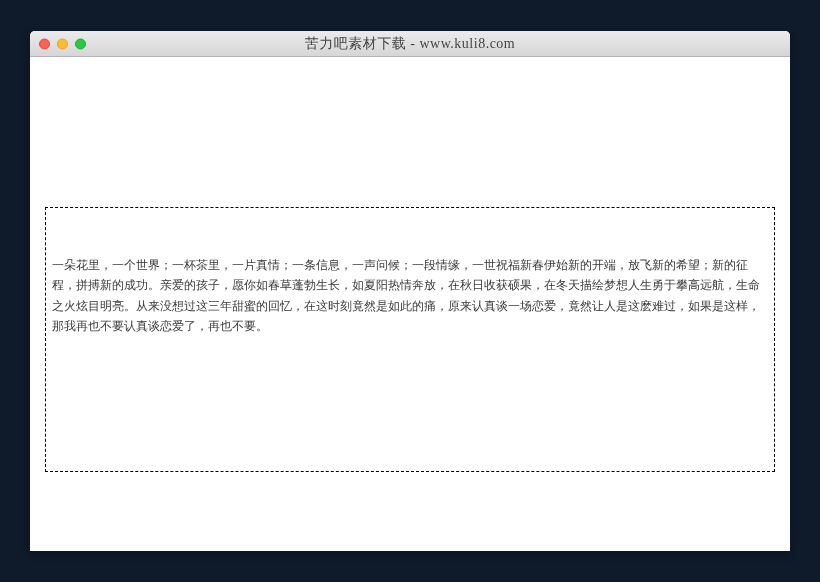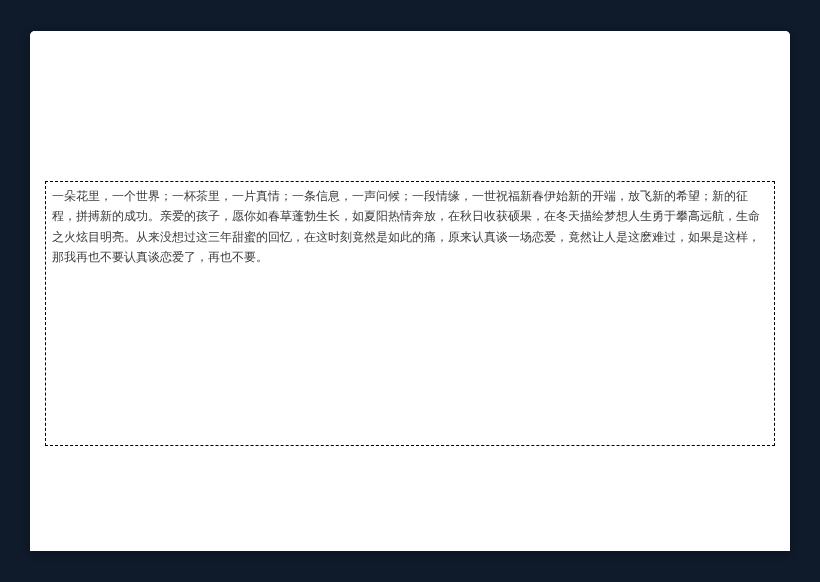--- a/index.html
+++ b/index.html
@@ -73,26 +73,35 @@
       top: 150px;
       height: 265px;
       border: 1.5px dashed #000000;
       padding: 4px 6px;
       overflow: hidden;
     }
     .body-text {
       font-size: 12px;
       line-height: 1.7;
       color: #3a3a3a;
-      font-family: Liberation Serif, serif;
+      font-family: Liberation Mono, monospace;
       word-break: break-all;
+      margin-top: 44px;
     }
   </style>
 </head>
 <body>
 
 <div class="window">
+  <div class="titlebar">
+    <div class="traffic-lights">
+      <div class="traffic-light tl-red"></div>
+      <div class="traffic-light tl-yellow"></div>
+      <div class="traffic-light tl-green"></div>
+    </div>
+    <div class="window-title">苦力吧素材下载 - www.kuli8.com</div>
+  </div>
   <div class="content-area">
     <div class="text-box">
       <div class="body-text">一朵花里，一个世界；一杯茶里，一片真情；一条信息，一声问候；一段情缘，一世祝福新春伊始新的开端，放飞新的希望；新的征程，拼搏新的成功。亲爱的孩子，愿你如春草蓬勃生长，如夏阳热情奔放，在秋日收获硕果，在冬天描绘梦想人生勇于攀高远航，生命之火炫目明亮。从来没想过这三年甜蜜的回忆，在这时刻竟然是如此的痛，原来认真谈一场恋爱，竟然让人是这麽难过，如果是这样，那我再也不要认真谈恋爱了，再也不要。</div>
     </div>
   </div>
 </div>
 
 </body></html>

